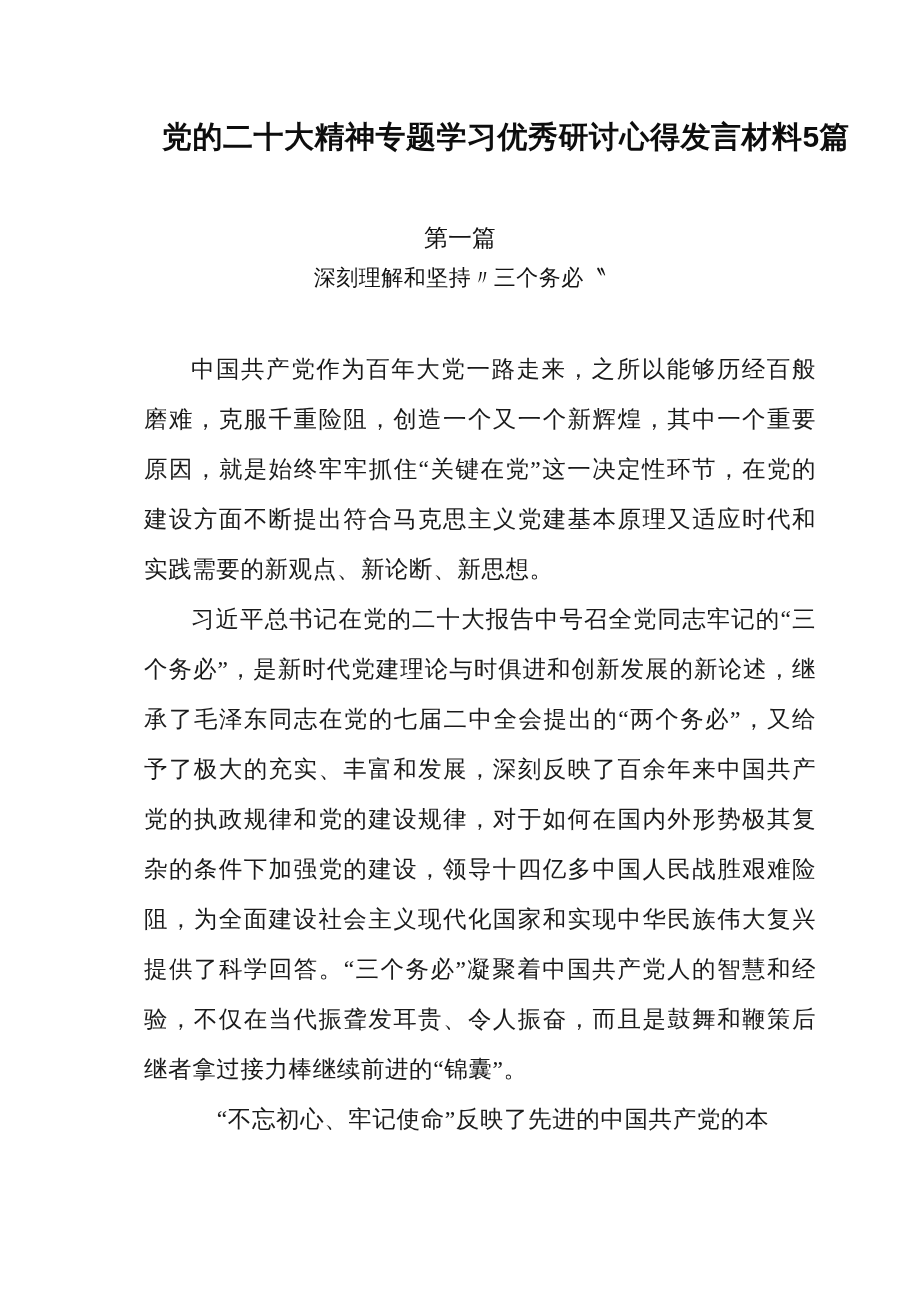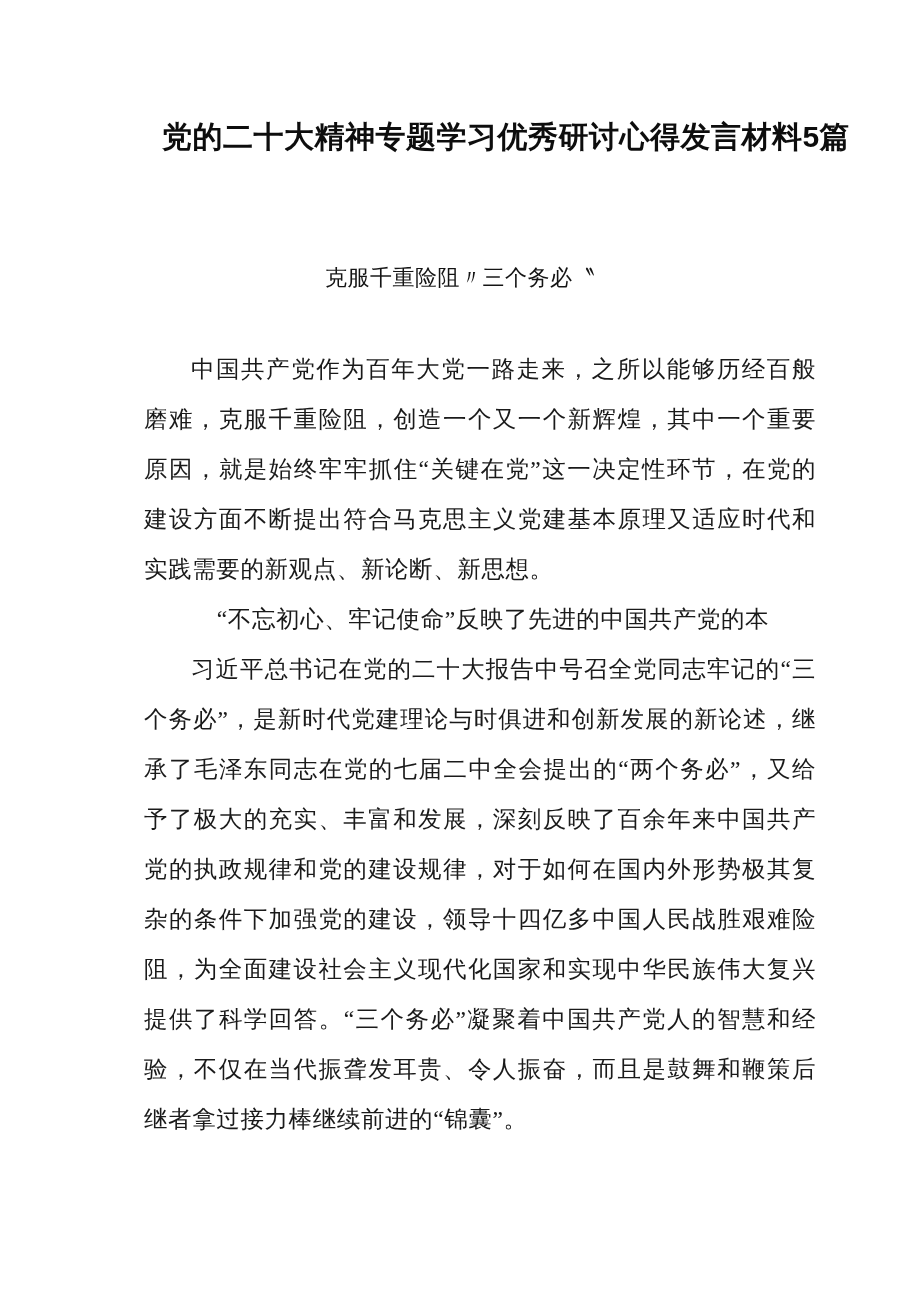--- a/index.html
+++ b/index.html
@@ -100,27 +100,28 @@
     margin-top: 22px;
   }
 </style>
 </head>
 <body>
 
 <div class="page">
 
   <div class="doc-title">党的二十大精神专题学习优秀研讨心得发言材料5篇</div>
 
+  <div class="section-number">第一篇</div>
 
-  <div class="section-subtitle">克服千重险阻〃三个务必〝</div>
+  <div class="section-subtitle">深刻理解和坚持〃三个务必〝</div>
 
   <div class="body-block">
 
     <p class="para">中国共产党作为百年大党一路走来，之所以能够历经百般磨难，克服千重险阻，创造一个又一个新辉煌，其中一个重要原因，就是始终牢牢抓住“关键在党”这一决定性环节，在党的建设方面不断提出符合马克思主义党建基本原理又适应时代和实践需要的新观点、新论断、新思想。</p>
 
+    <p class="para">习近平总书记在党的二十大报告中号召全党同志牢记的“三个务必”，是新时代党建理论与时俱进和创新发展的新论述，继承了毛泽东同志在党的七届二中全会提出的“两个务必”，又给予了极大的充实、丰富和发展，深刻反映了百余年来中国共产党的执政规律和党的建设规律，对于如何在国内外形势极其复杂的条件下加强党的建设，领导十四亿多中国人民战胜艰难险阻，为全面建设社会主义现代化国家和实现中华民族伟大复兴提供了科学回答。“三个务必”凝聚着中国共产党人的智慧和经验，不仅在当代振聋发耳贵、令人振奋，而且是鼓舞和鞭策后继者拿过接力棒继续前进的“锦囊”。</p>
+
     <p class="para para--deep-indent">“不忘初心、牢记使命”反映了先进的中国共产党的本</p>
-
-    <p class="para">习近平总书记在党的二十大报告中号召全党同志牢记的“三个务必”，是新时代党建理论与时俱进和创新发展的新论述，继承了毛泽东同志在党的七届二中全会提出的“两个务必”，又给予了极大的充实、丰富和发展，深刻反映了百余年来中国共产党的执政规律和党的建设规律，对于如何在国内外形势极其复杂的条件下加强党的建设，领导十四亿多中国人民战胜艰难险阻，为全面建设社会主义现代化国家和实现中华民族伟大复兴提供了科学回答。“三个务必”凝聚着中国共产党人的智慧和经验，不仅在当代振聋发耳贵、令人振奋，而且是鼓舞和鞭策后继者拿过接力棒继续前进的“锦囊”。</p>
 
 
   </div>
 
 </div>
 
 </body></html>

